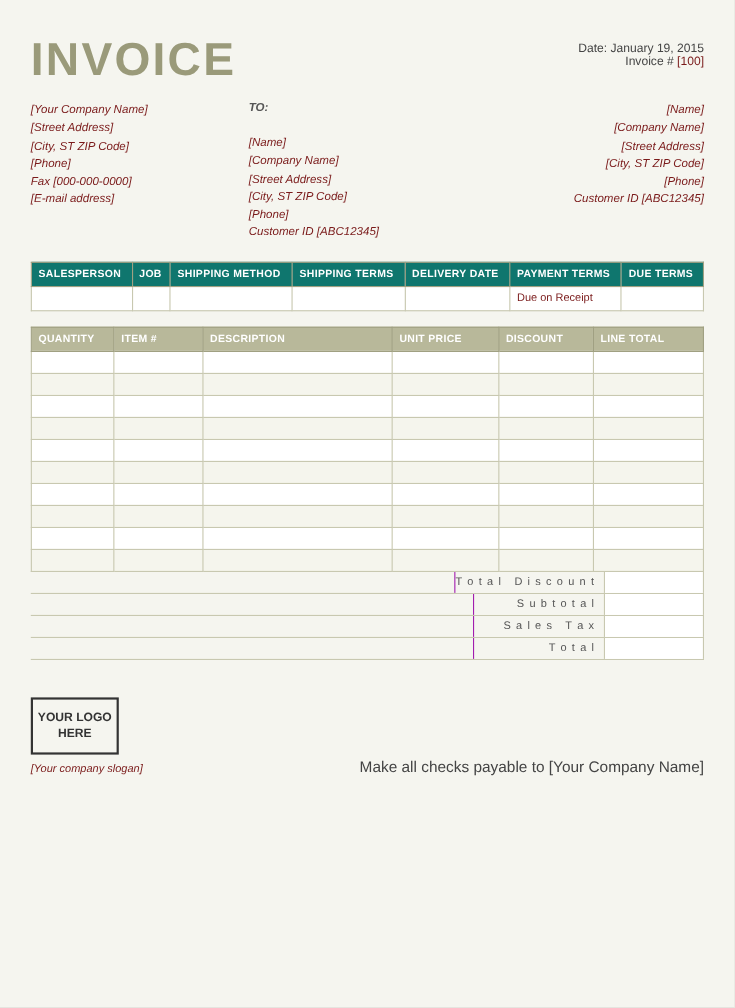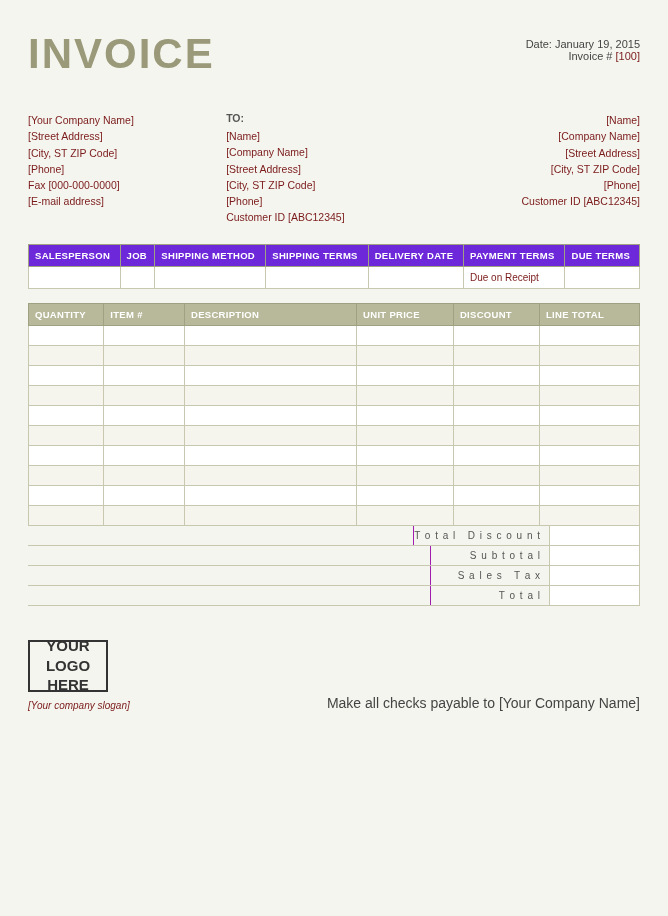--- a/index.html
+++ b/index.html
@@ -17,21 +17,21 @@
       background: #f5f5ef;
       padding: 30px 28px 20px 28px;
       position: relative;
     }
 
     
     .header {
       display: flex;
       justify-content: space-between;
       align-items: flex-start;
-      margin-bottom: 34px;
+      margin-bottom: 14px;
     }
     .invoice-title {
       font-size: 42px;
       font-weight: bold;
       color: #9a9a7a;
       letter-spacing: 2px;
     }
     .header-right {
       text-align: right;
       font-size: 11px;
@@ -44,50 +44,51 @@
 
     
     .address-section {
       display: flex;
       justify-content: space-between;
       margin-bottom: 18px;
       font-size: 10.5px;
     }
     .address-col {
       flex: 1;
+      font-style: italic;
     }
     .address-col.col-to {
       flex: 1.1;
       padding-left: 10px;
     }
     .address-col.col-ship {
       flex: 1.1;
       text-align: right;
     }
     .address-label {
       font-size: 10.5px;
       color: #555;
       font-weight: bold;
-      margin-bottom: 4px;
+      margin-bottom: 18px;
     }
     .address-val {
       color: #7a1a1a;
       display: block;
       line-height: 1.55;
     }
 
     
     .shipping-table {
       width: 100%;
       border-collapse: collapse;
       margin-bottom: 14px;
       font-size: 10px;
     }
     .shipping-table th {
-      background: #6d28d9;
+      background: #0f766e;
       color: #fff;
       text-align: left;
       padding: 5px 6px;
       font-weight: bold;
       letter-spacing: 0.3px;
       border: 1px solid #a0a082;
       font-size: 9.5px;
     }
     .shipping-table td {
       background: #fff;
@@ -166,21 +167,21 @@
       margin-top: 24px;
       padding-top: 10px;
     }
     .logo-box {
       border: 2px solid #333;
       width: 80px;
       height: 52px;
       display: flex;
       align-items: center;
       justify-content: center;
-      font-size: 15px;
+      font-size: 11px;
       font-weight: bold;
       color: #333;
       text-align: center;
       line-height: 1.3;
     }
     .footer-left {
       display: flex;
       flex-direction: column;
       align-items: flex-start;
       gap: 4px;

